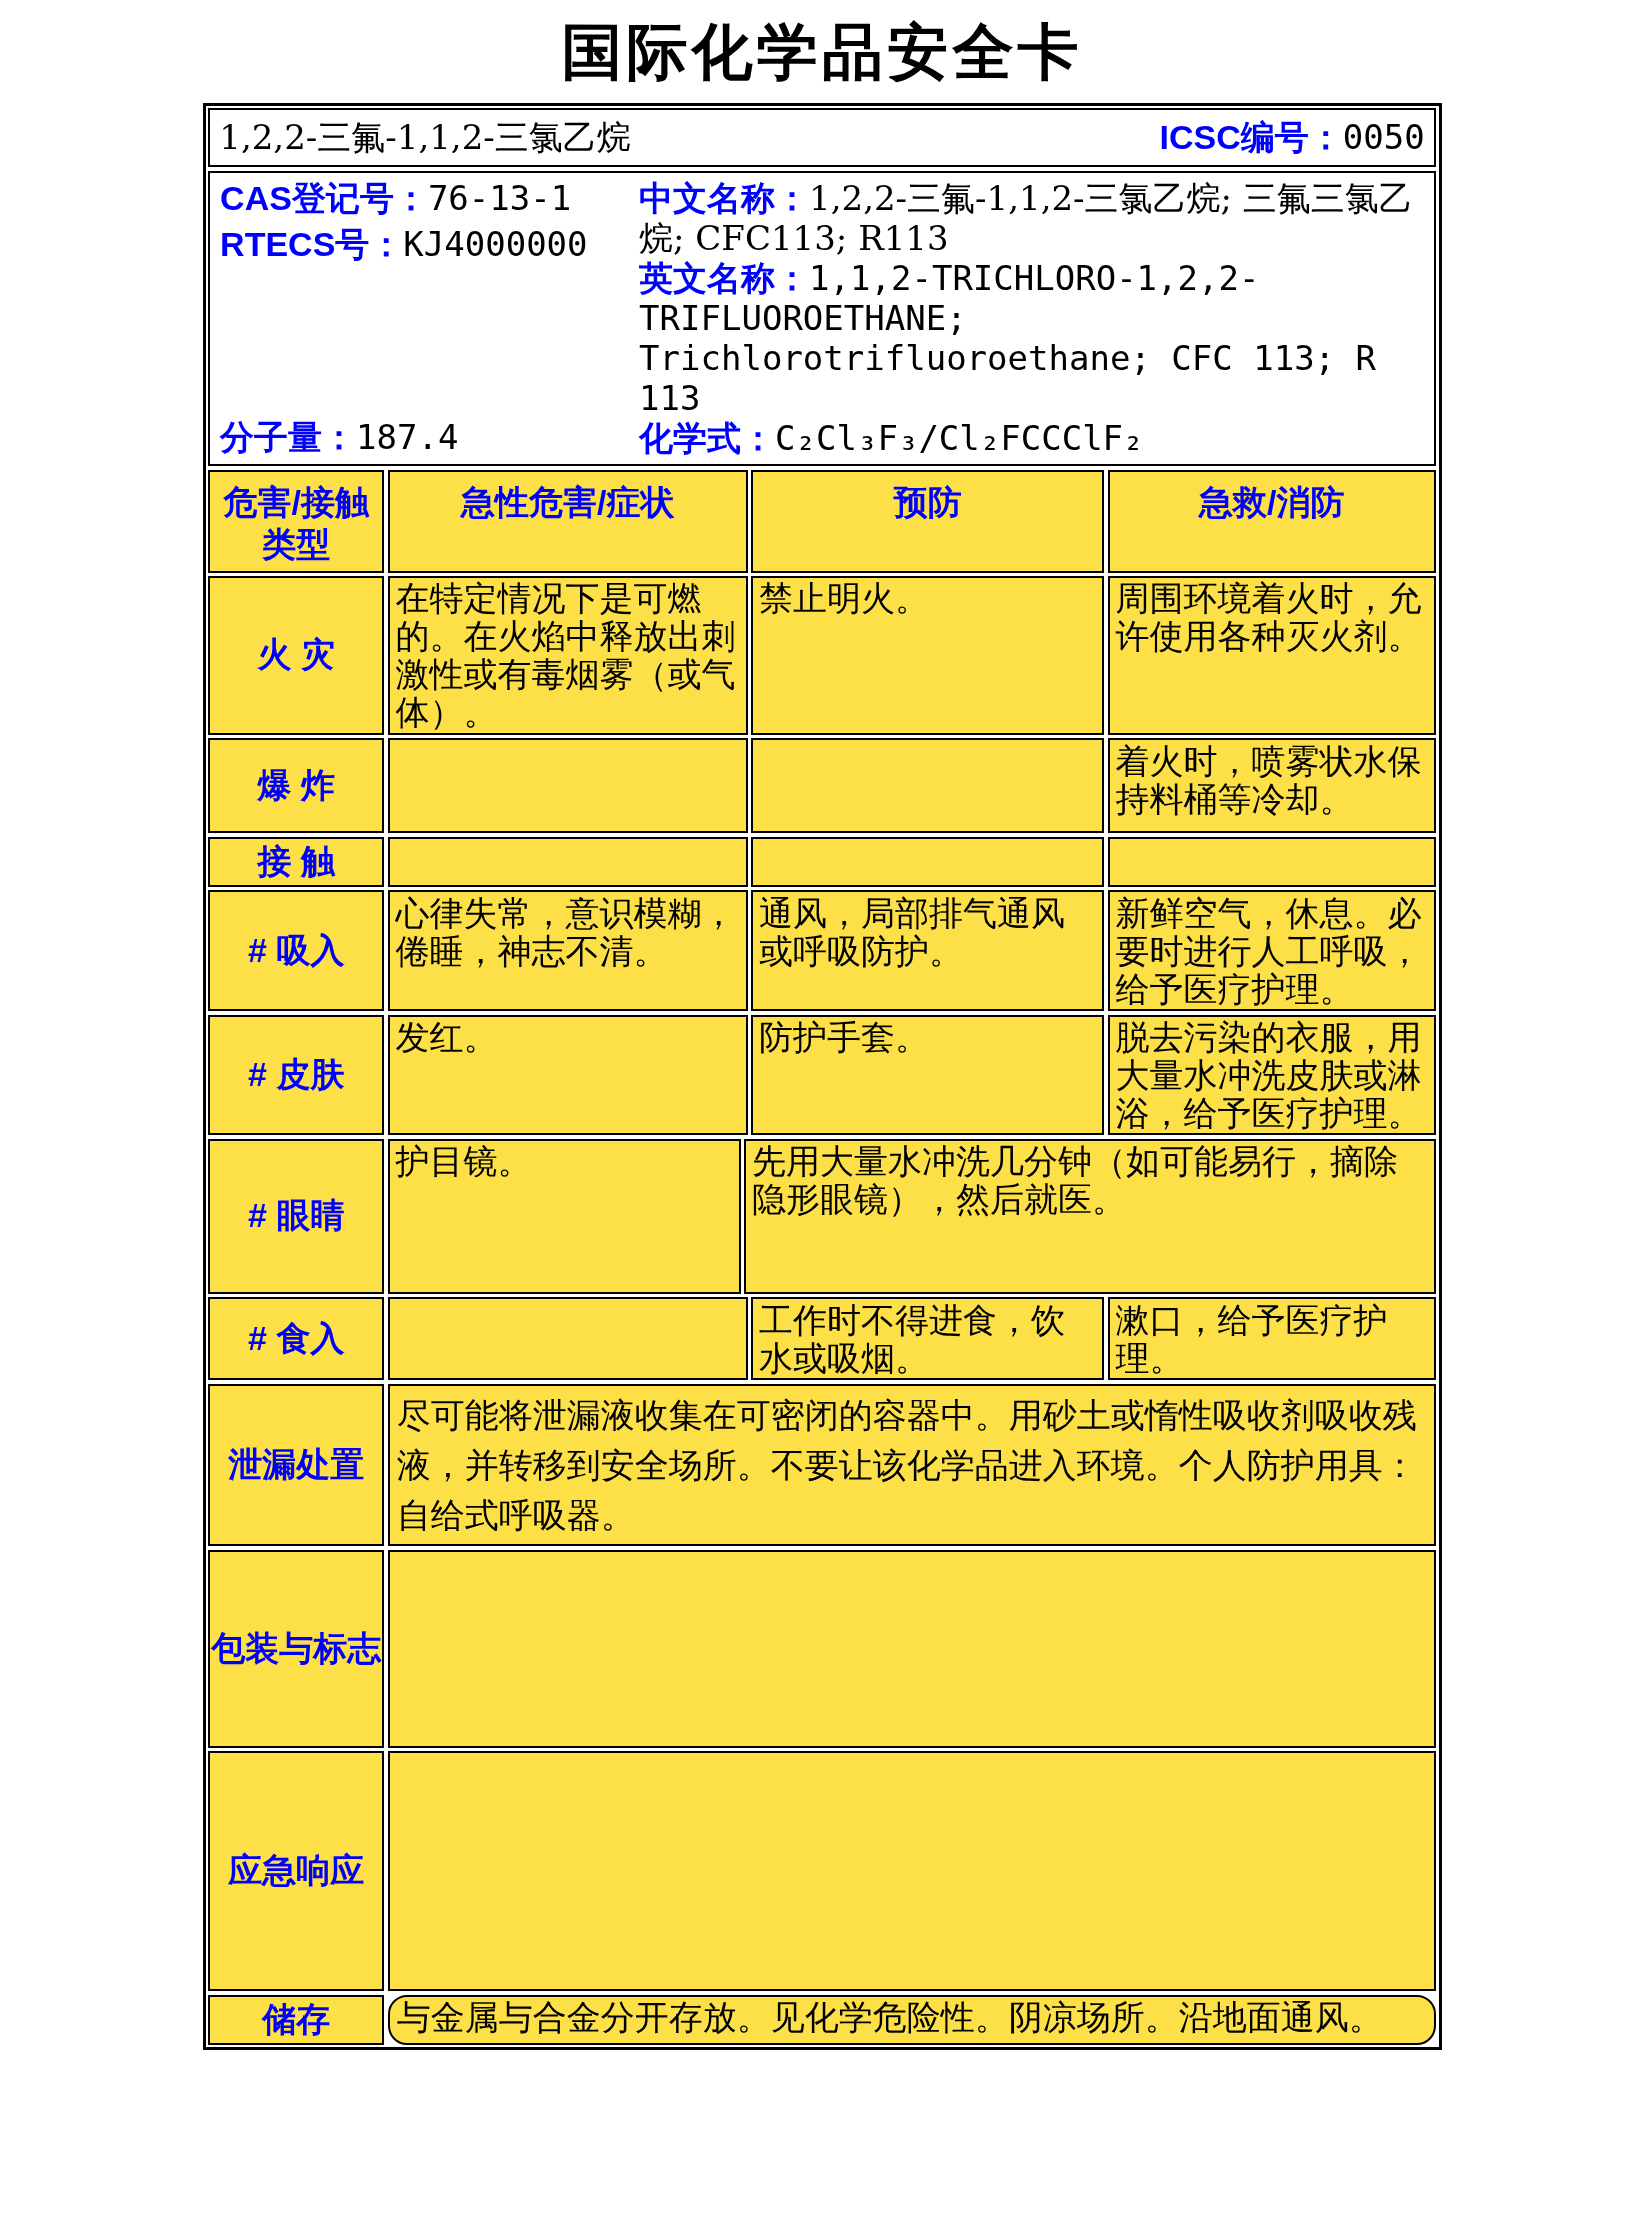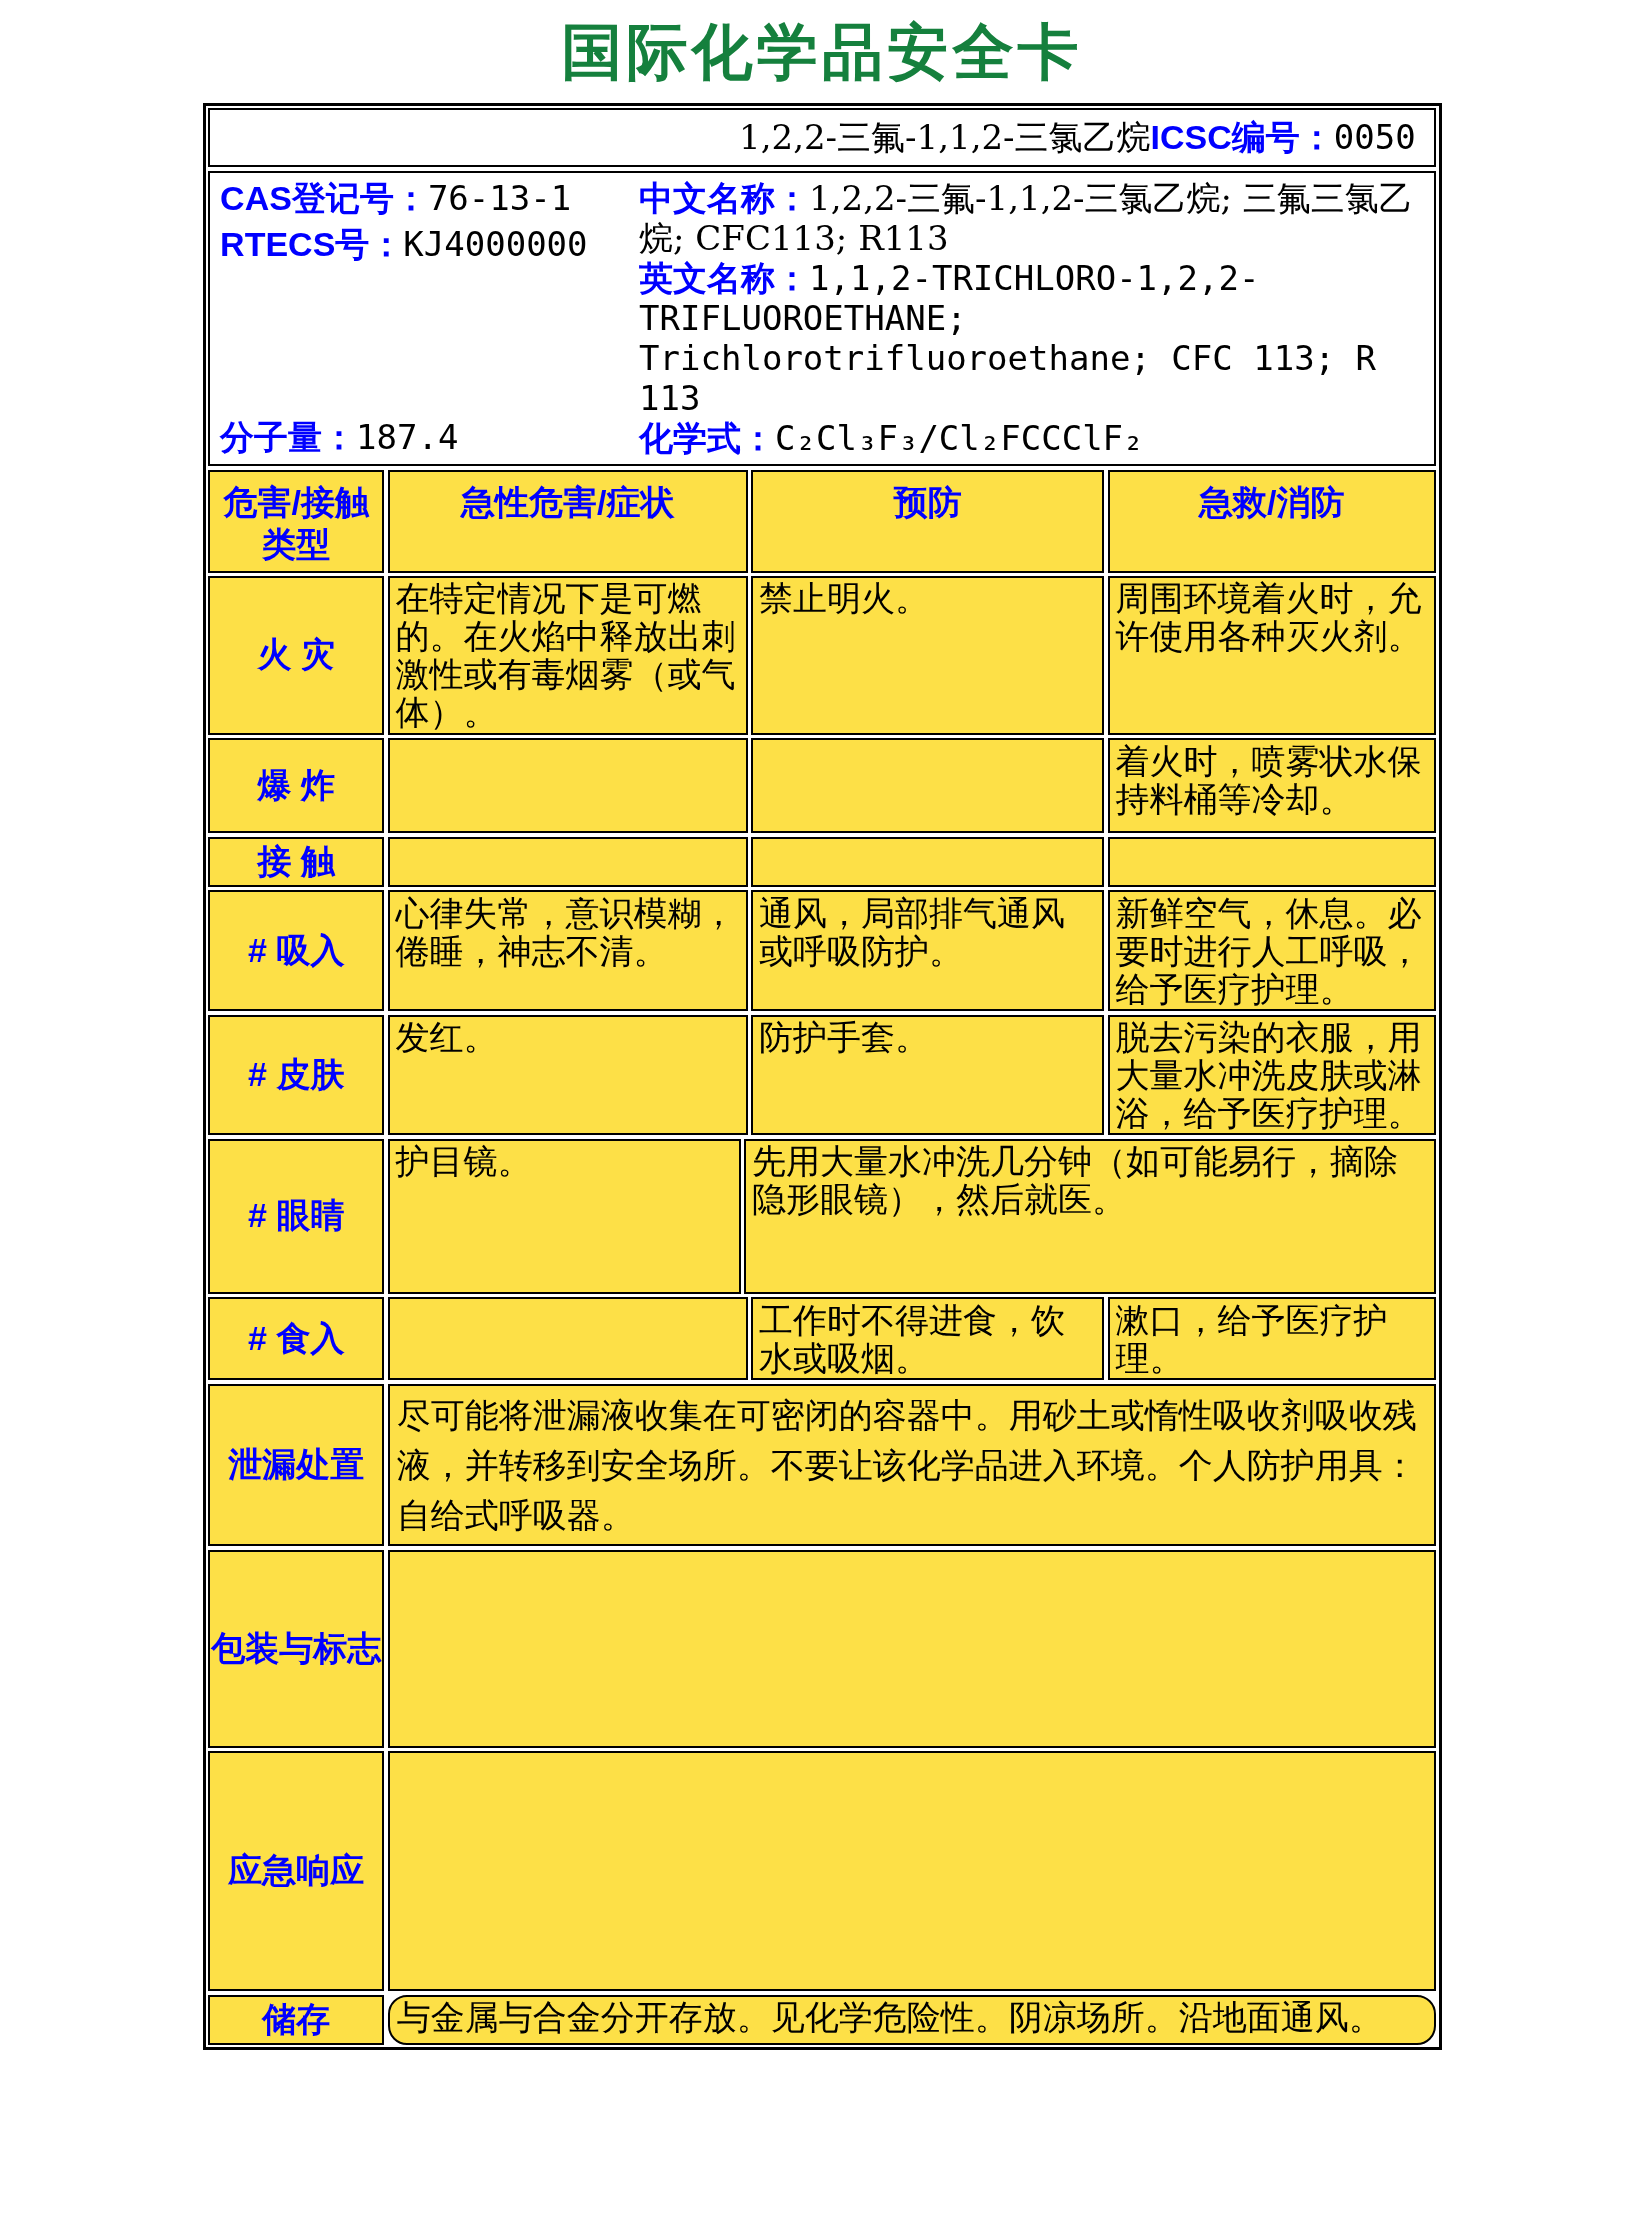--- a/index.html
+++ b/index.html
@@ -1,19 +1,19 @@
 <!DOCTYPE html>
 <html lang="zh" style="font-size:11.2px"><head>
 <meta charset="utf-8">
 <style>
   html,body{margin:0;padding:0;background:#ffffff;}
   body{width:1644px;min-height:2216px;font-family:"DejaVu Serif","Liberation Serif",serif;color:#000;}
   .page-title{
     text-align:center;
-    color:#15803d;
+    color:#000000;
     font-family:"DejaVu Serif","Liberation Serif",serif;
     font-weight:bold;
     font-size:61px;
     line-height:1.15;
     letter-spacing:4.2px;
     margin:17px 0 15.4px 0;
   }
   .card{
     width:1239px;
     margin:0 auto;
@@ -28,22 +28,22 @@
   .sec{border:2.8px solid #000;box-sizing:border-box;background:#fff;}
   .blue{color:#0000ff;font-family:"Liberation Sans","DejaVu Sans",sans-serif;font-weight:bold;}
   .mono{font-family:"DejaVu Sans Mono","Liberation Mono",monospace;}
   .serifv{font-family:"DejaVu Serif","Liberation Serif",serif;}
 
   
   .sec-name{
     min-height:59px;
     display:flex;
     align-items:center;
-    justify-content:flex-end;
-    padding:0 18px;
+    justify-content:space-between;
+    padding:0 9px;
     font-size:34px;
   }
   .sec-name .chem{font-family:"DejaVu Serif","Liberation Serif",serif;}
   .sec-name .icsc{white-space:nowrap;}
   .sec-name .icsc .num{color:#000;}
 
   
   .sec-id{
     min-height:239px;
     display:flex;

